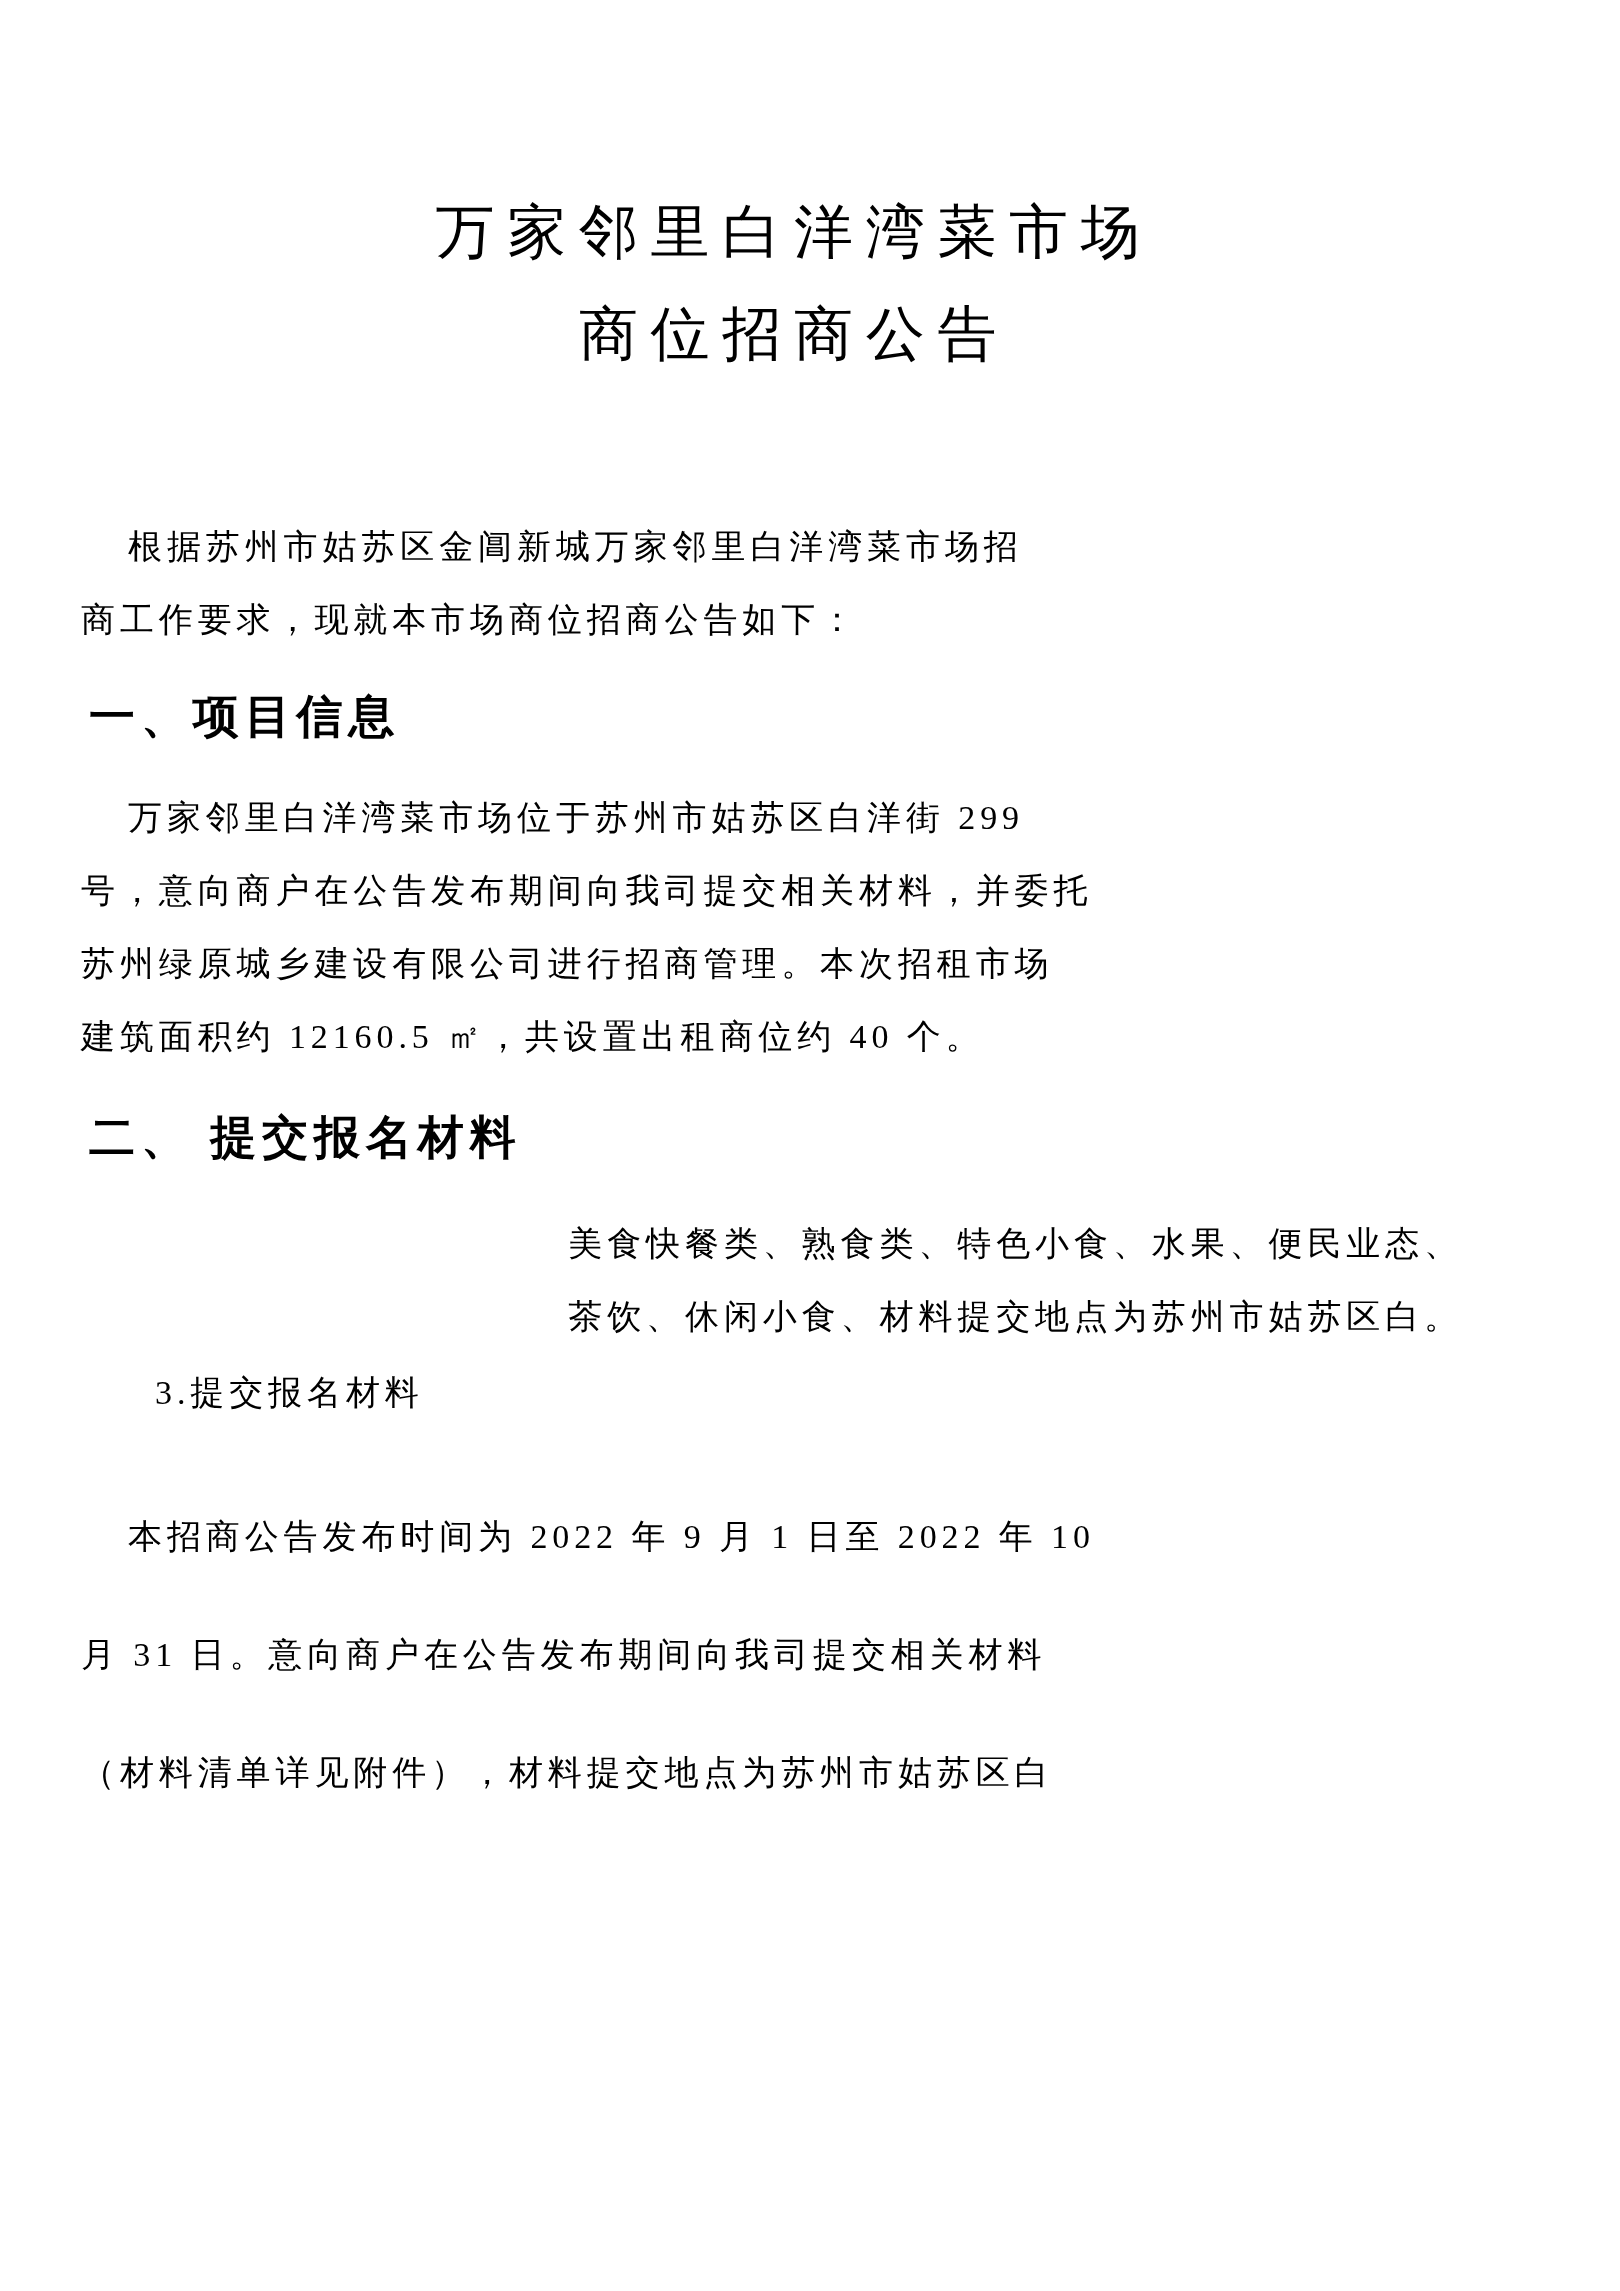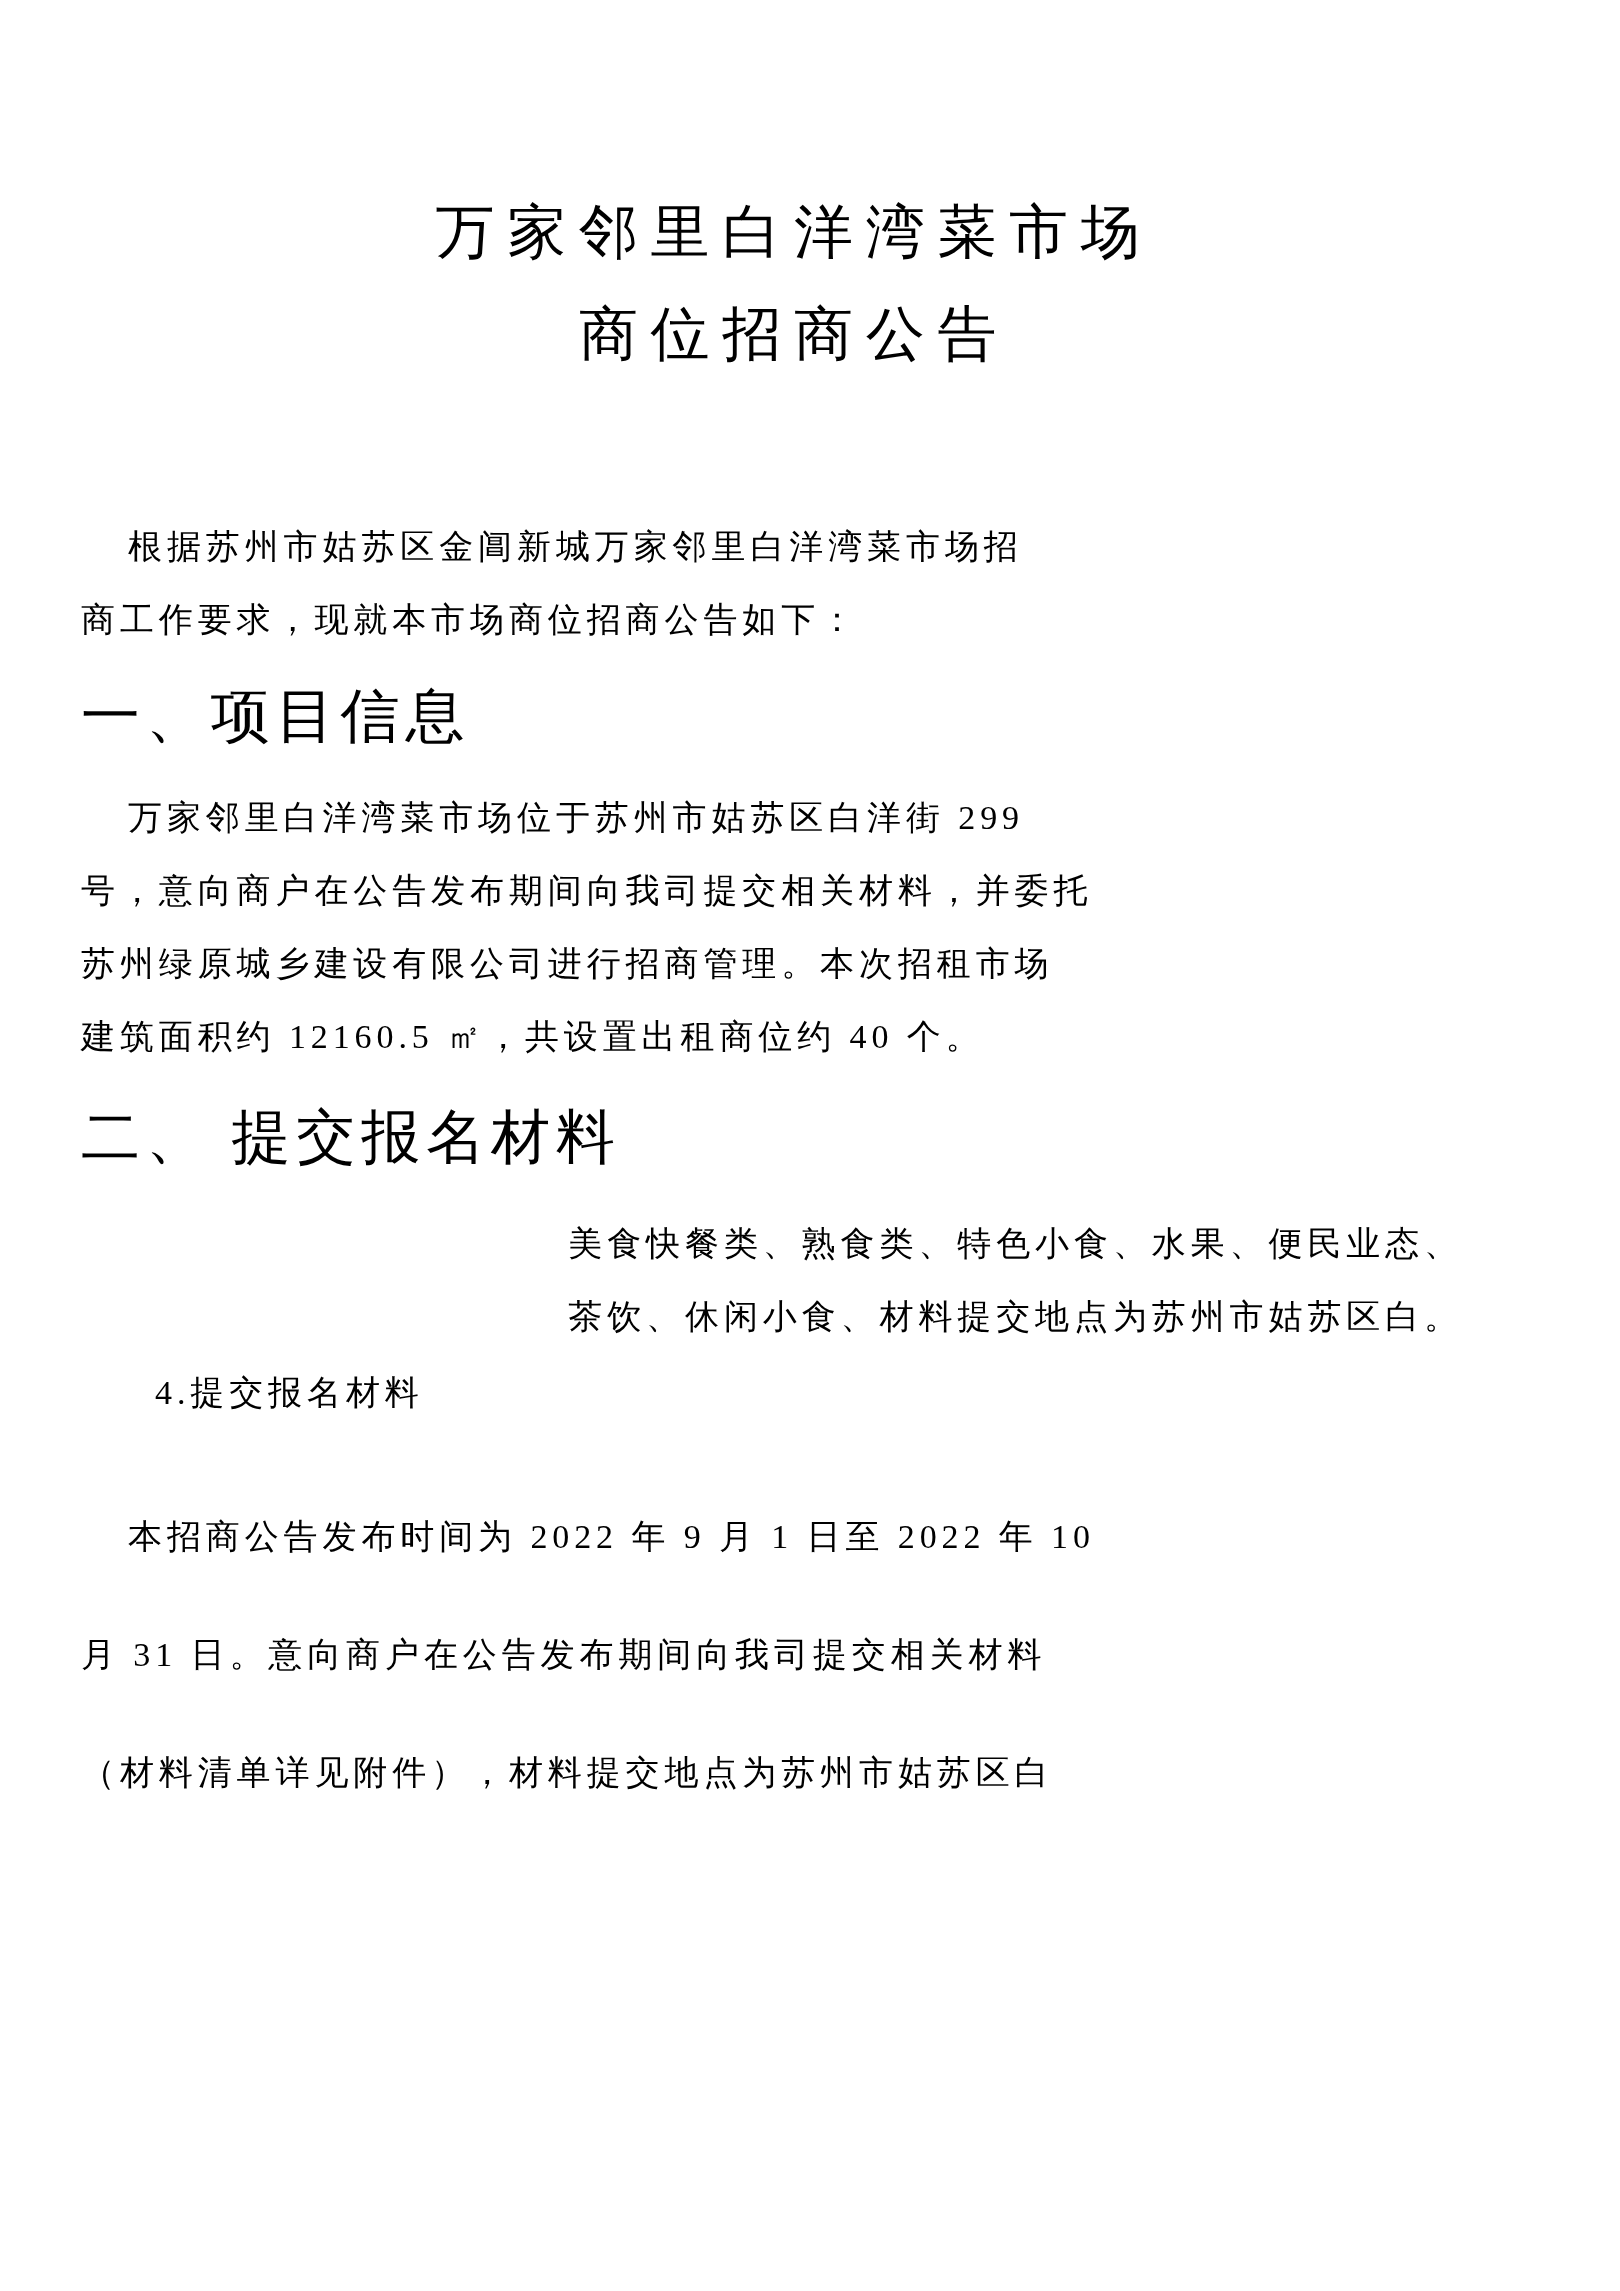--- a/index.html
+++ b/index.html
@@ -34,23 +34,23 @@
     font-size: 34px;
     line-height: 73px;
     letter-spacing: 4.9px;
   }
   .para .line { display: block; white-space: pre; }
   .para .line.indent-1 { padding-left: 47px; }
   .para .line.indent-sub { padding-left: 74px; }
 
   .intro   { margin-top: 125px; }
   .heading {
-    margin: 0;
-    font-size: 59px;
-    font-weight: normal;
+    margin: 8px;
+    font-size: 46px;
+    font-weight: bold;
     line-height: 73px;
     letter-spacing: 5.9px;
     white-space: pre;
   }
   .h1 { margin-top: 23.5px; }
   .p1 { margin-top: 28px; }
   .h2 { margin-top: 28px; }
   .p2 { margin-top: 33px; text-align: right; }
   .h3 { margin-top: 33px; }
   .sub { margin-top: 3.9px; }
@@ -85,21 +85,21 @@
 
   <h2 class="heading h2">二、 提交报名材料</h2>
 
   <p class="para p2">
     <span class="line indent-1">美食快餐类、熟食类、特色小食、水果、便民业态、</span>
     <span class="line">茶饮、休闲小食、材料提交地点为苏州市姑苏区白。</span>
   </p>
 
 
   <p class="para sub">
-    <span class="line indent-sub">4.提交报名材料</span>
+    <span class="line indent-sub">3.提交报名材料</span>
   </p>
 
   <p class="para p3">
     <span class="line indent-1">本招商公告发布时间为 2022 年 9 月 1 日至 2022 年 10</span>
     <span class="line">月 31 日。意向商户在公告发布期间向我司提交相关材料</span>
     <span class="line">（材料清单详见附件），材料提交地点为苏州市姑苏区白</span>
   </p>
 
 </div>
 

